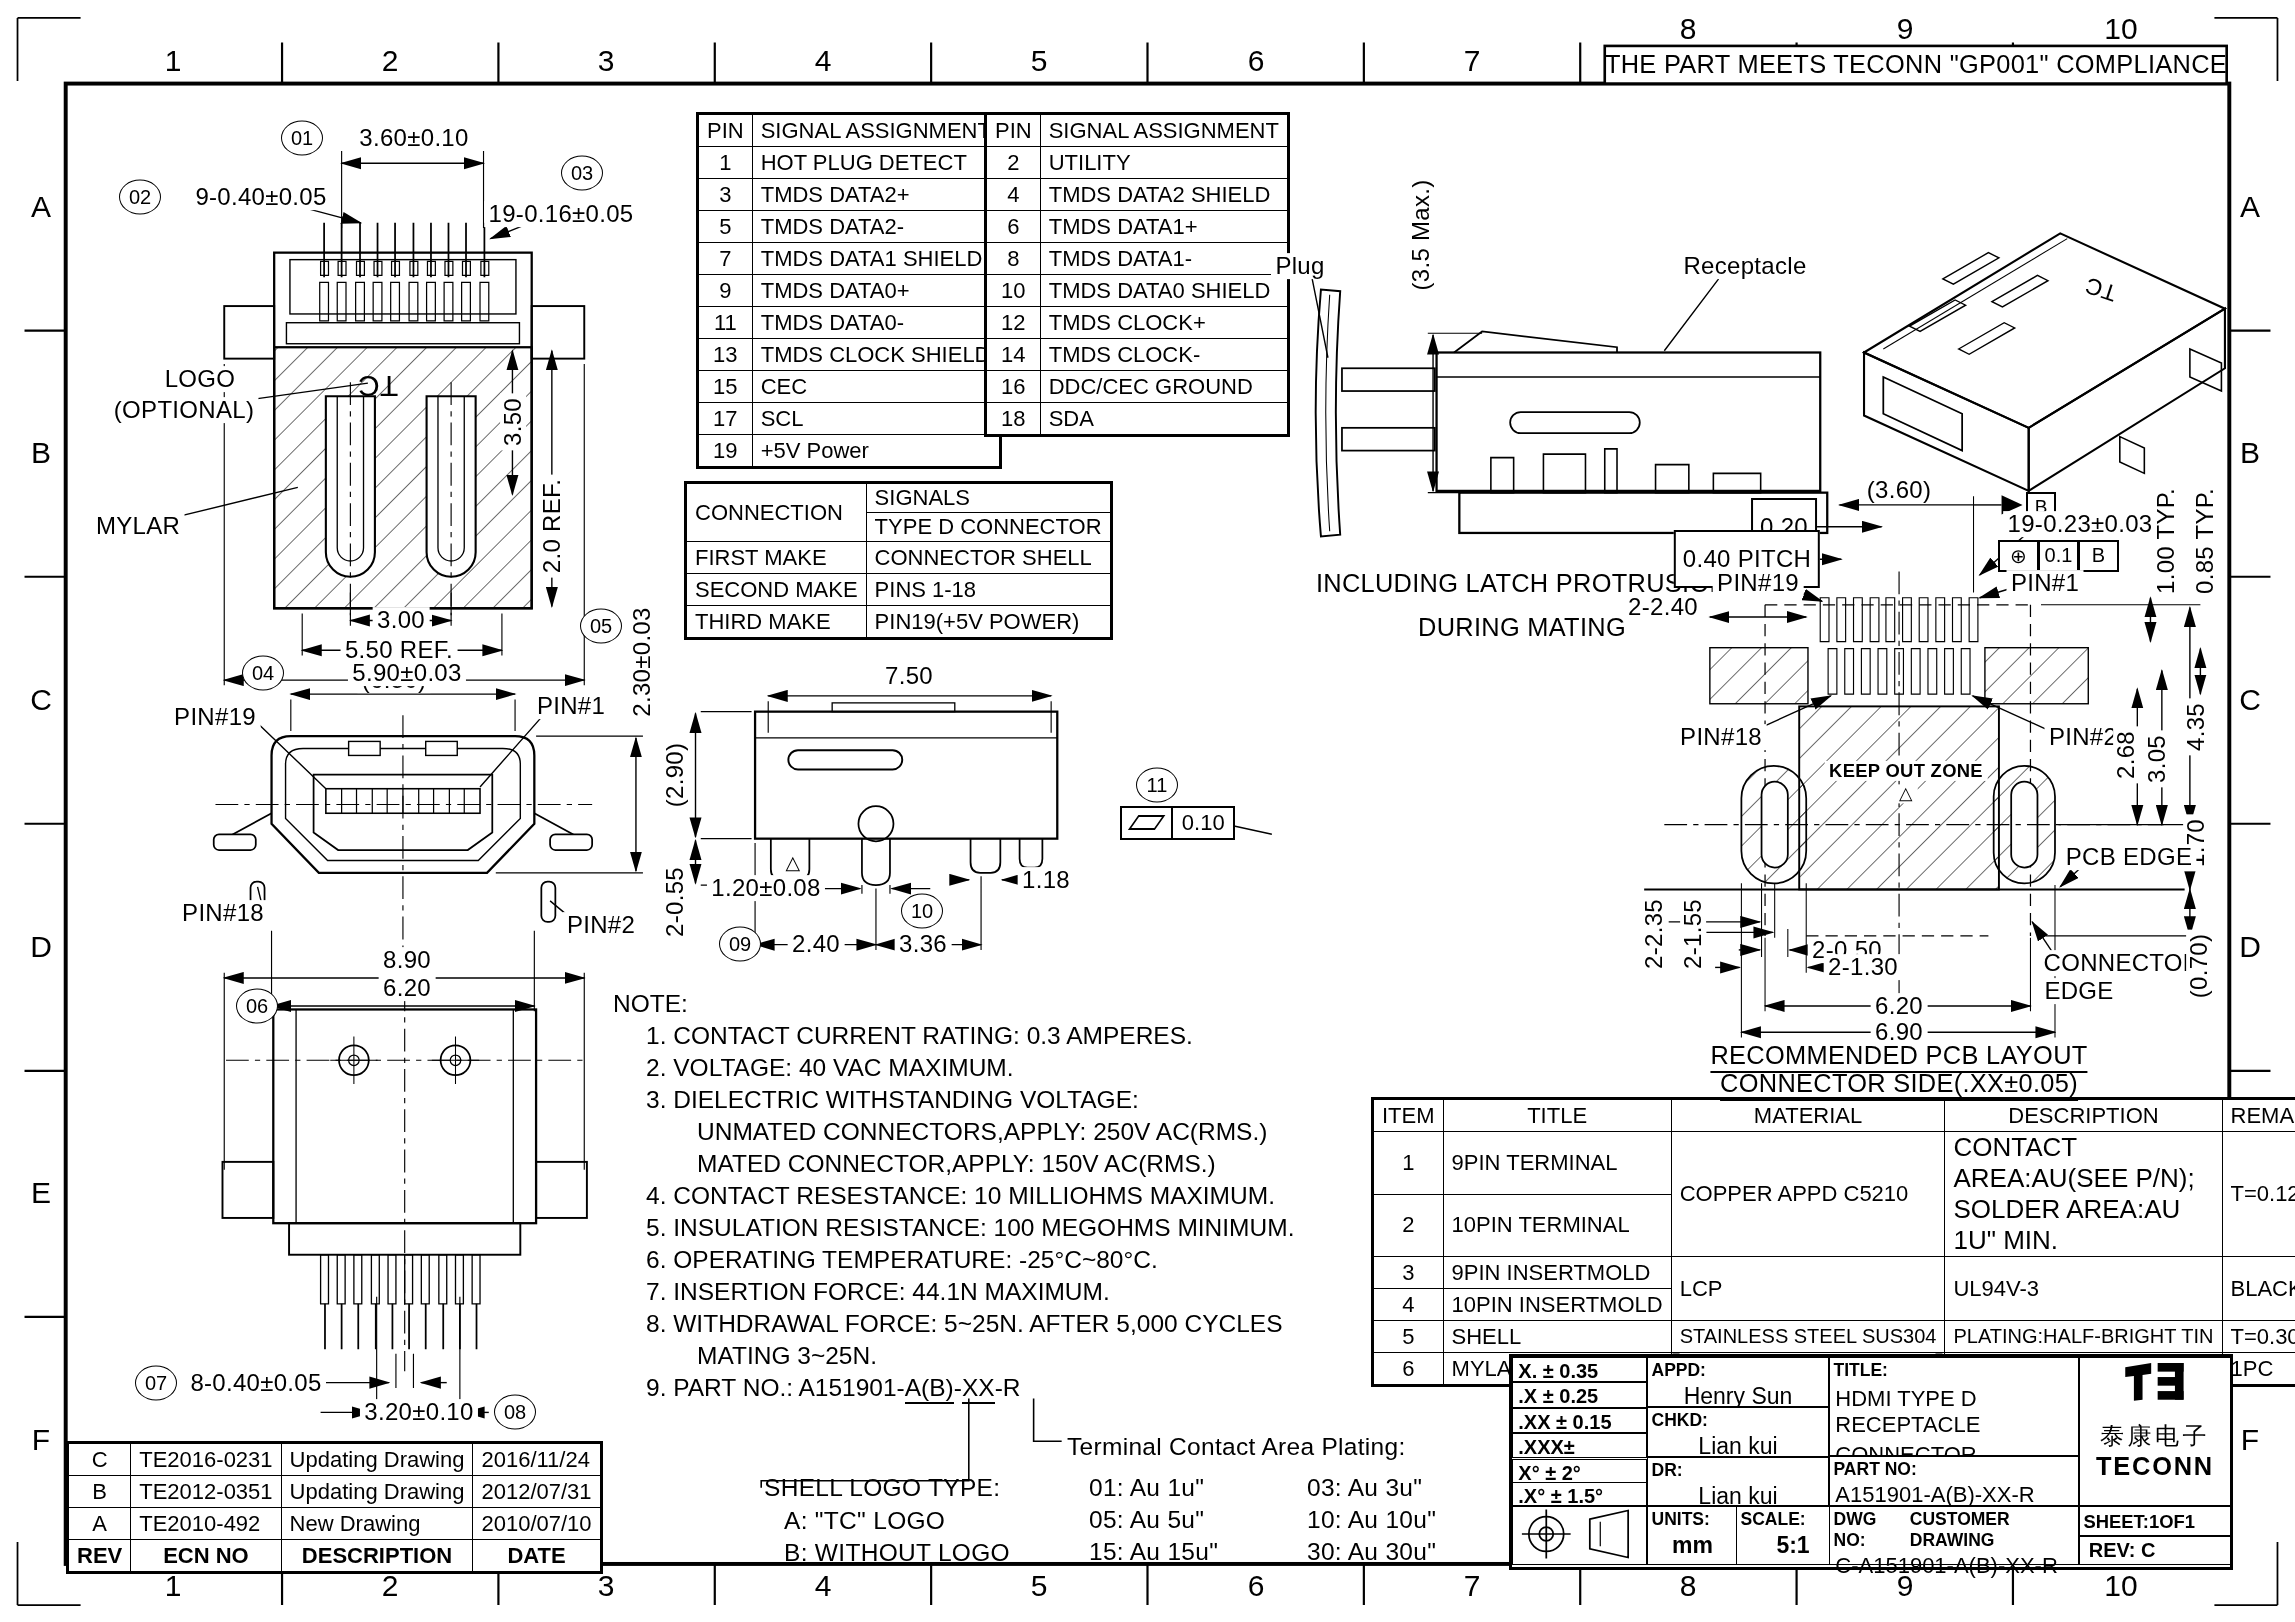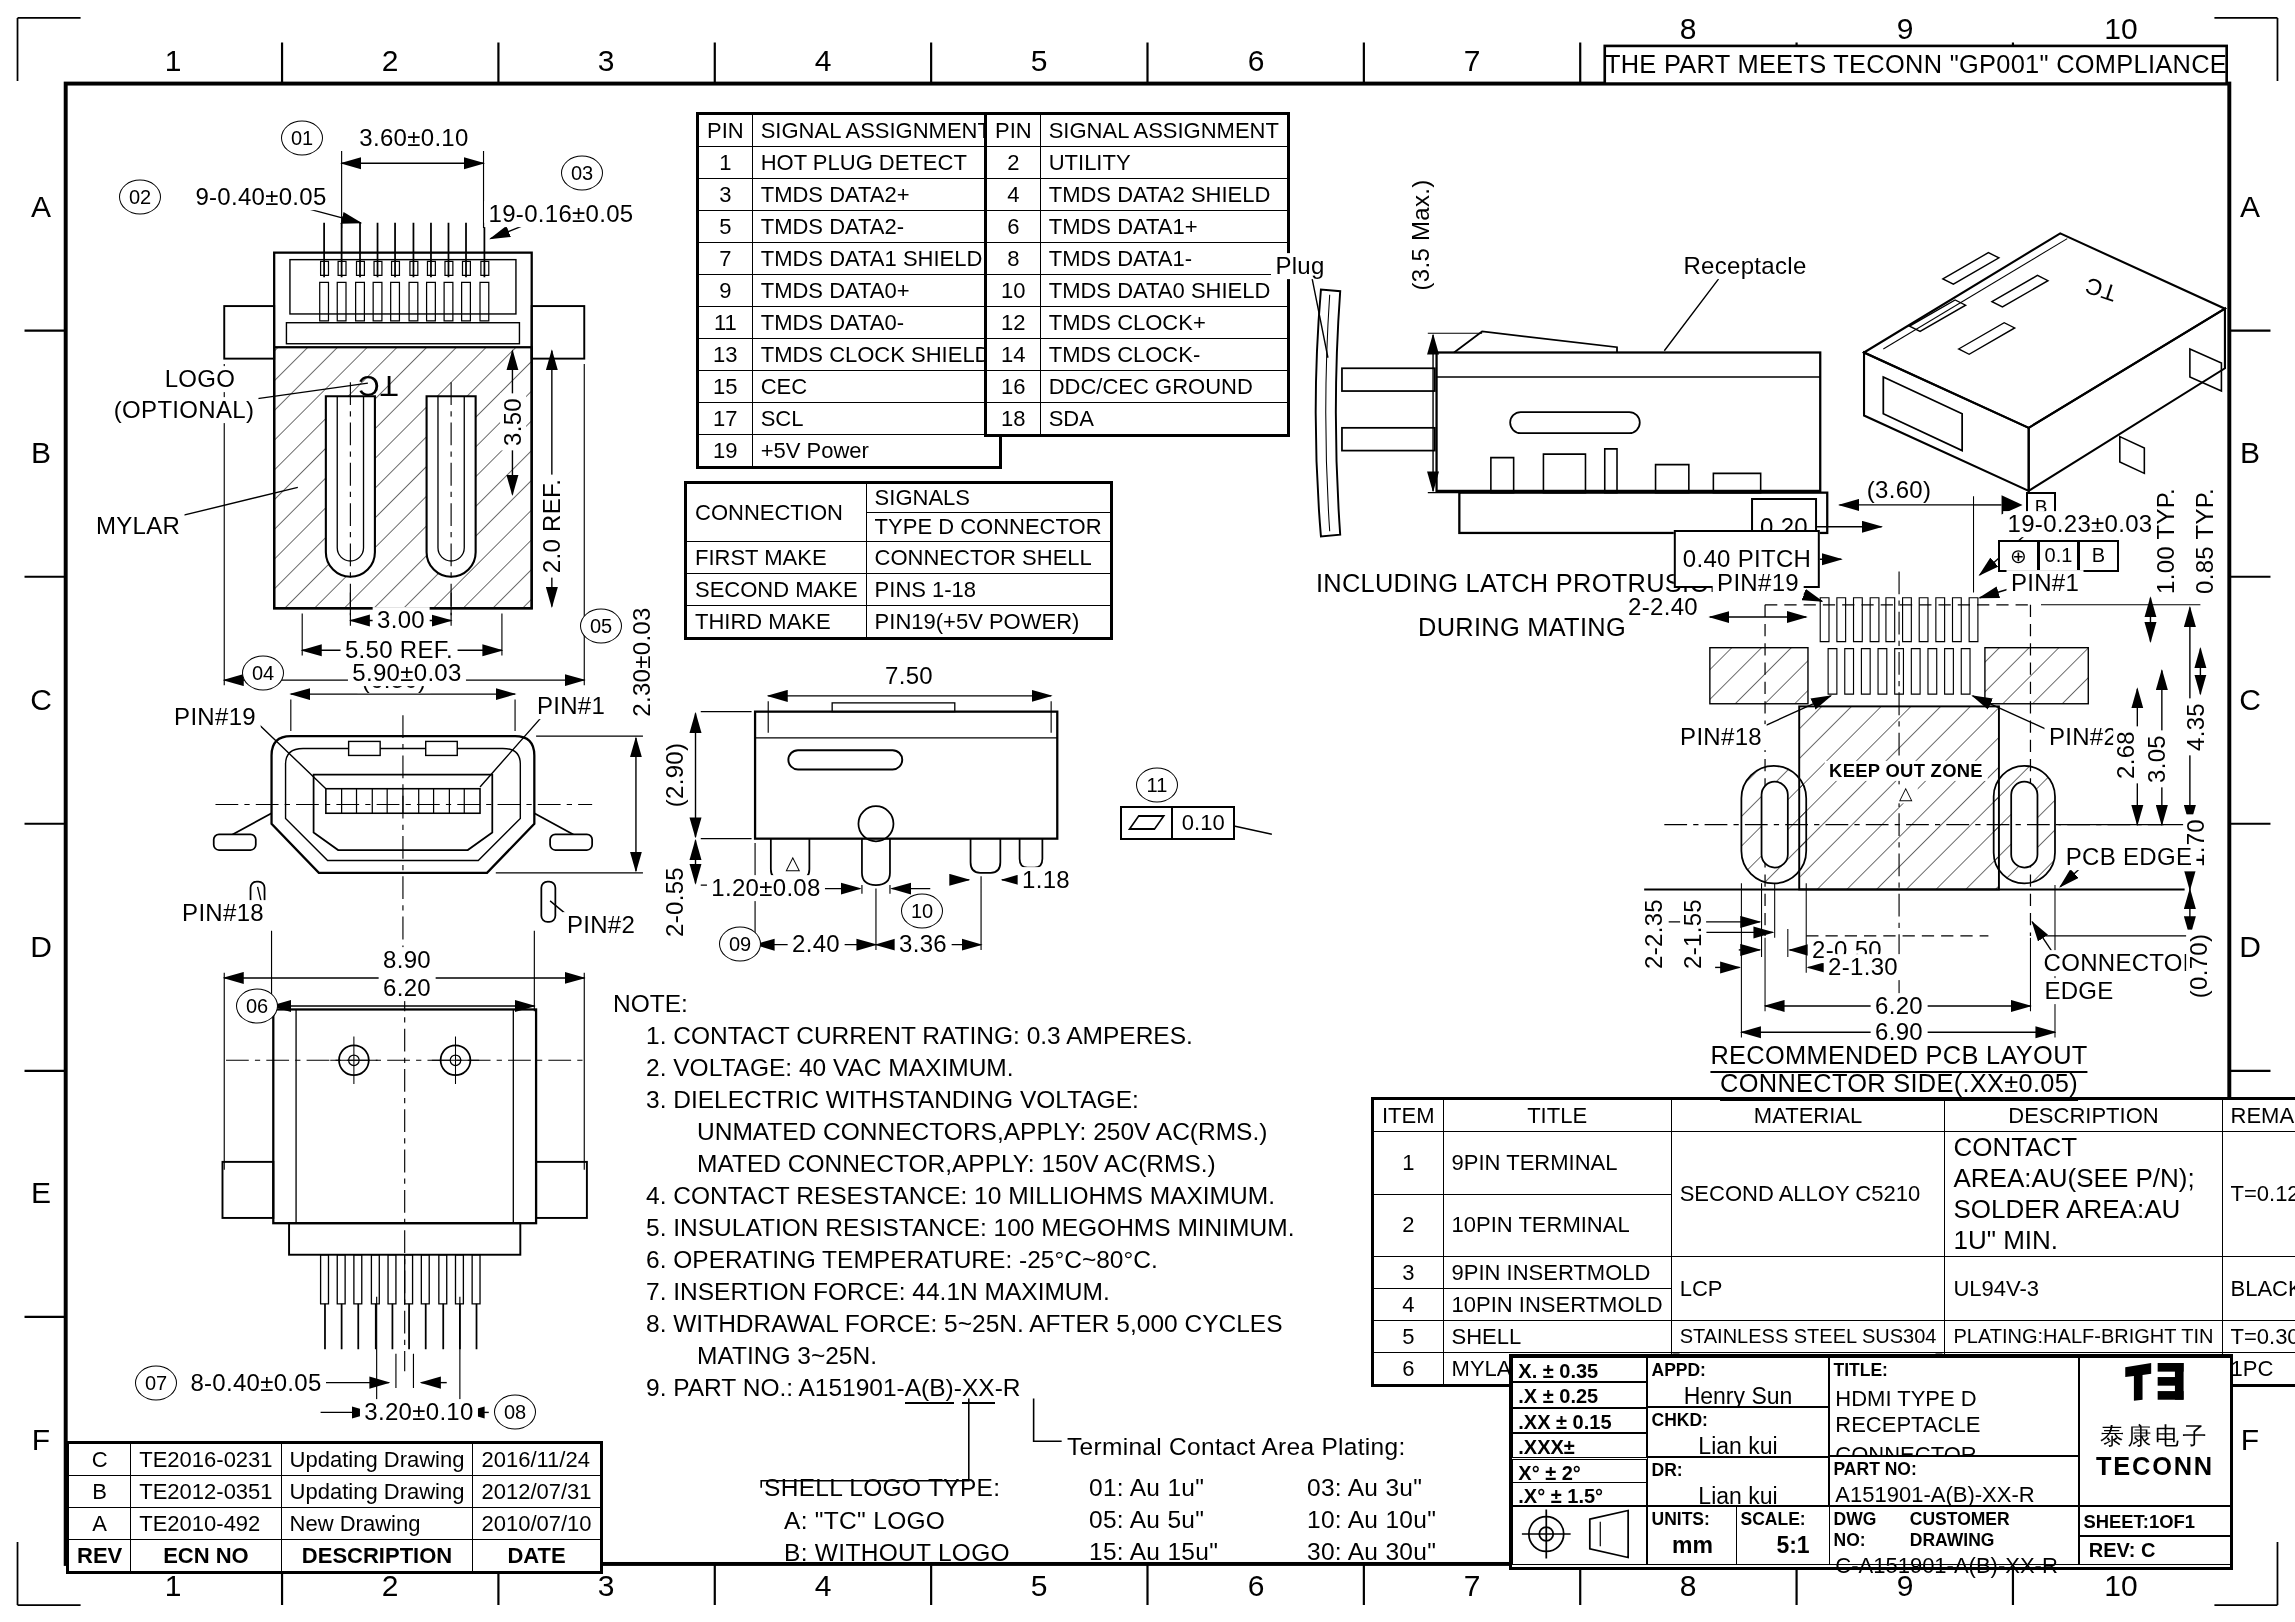--- a/index.html
+++ b/index.html
@@ -428,21 +428,21 @@
         <tr>
     <td class="cen" style="width:46px">ITEM</td>
     <td class="cen" style="width:172px">TITLE</td>
     <td class="cen" style="width:245px">MATERIAL</td>
     <td class="cen" style="width:289px">DESCRIPTION</td>
     <td class="cen">REMARK</td>
   </tr>
   <tr>
     <td class="cen">1</td>
     <td>9PIN TERMINAL</td>
-    <td rowspan="2">SECOND ALLOY C5210</td>
+    <td rowspan="2">COPPER APPD C5210</td>
     <td rowspan="2" style="white-space:normal;font-size:26px">
       <div>CONTACT AREA:AU(SEE P/N);</div>
       <div>SOLDER AREA:AU 1U" MIN.</div>
     </td>
     <td rowspan="2">T=0.12</td>
   </tr>
   <tr>
     <td class="cen">2</td>
     <td>10PIN TERMINAL</td>
   </tr>

